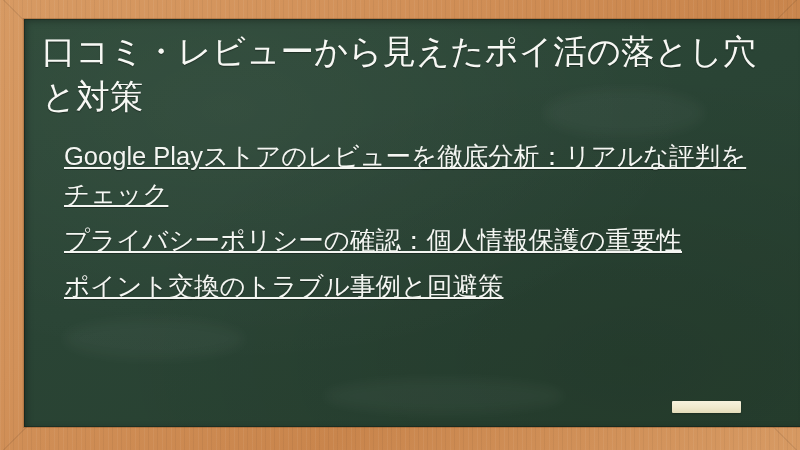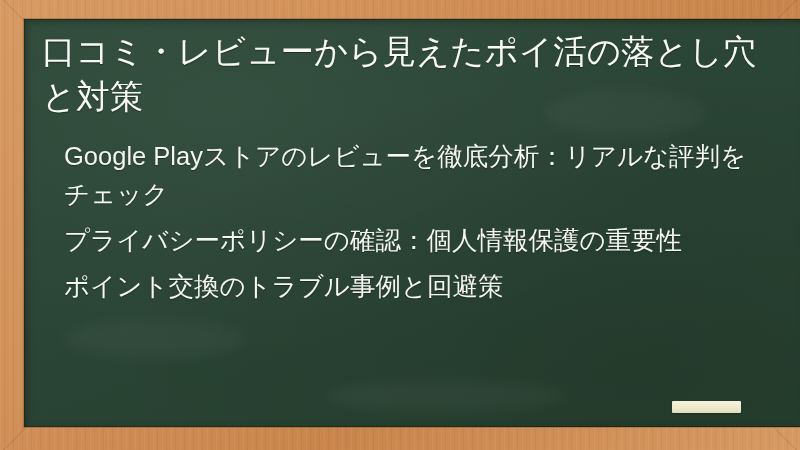--- a/index.html
+++ b/index.html
@@ -105,20 +105,21 @@
   }
   .bullets li {
     color: #f4f6f2;
     font-size: 25.5px;
     line-height: 38px;
     font-weight: 400;
     padding: 0 26px 0 30px;
     margin: 0 0 8px 0;
     text-shadow: 0 1px 1px rgba(0,0,0,0.34);
     white-space: pre-wrap;
+    text-decoration: underline;
   }
 
   
   .chalk-stick {
     position: absolute;
     left: 648px;
     top: 382px;
     width: 69px;
     height: 12px;
     border-radius: 1px;

